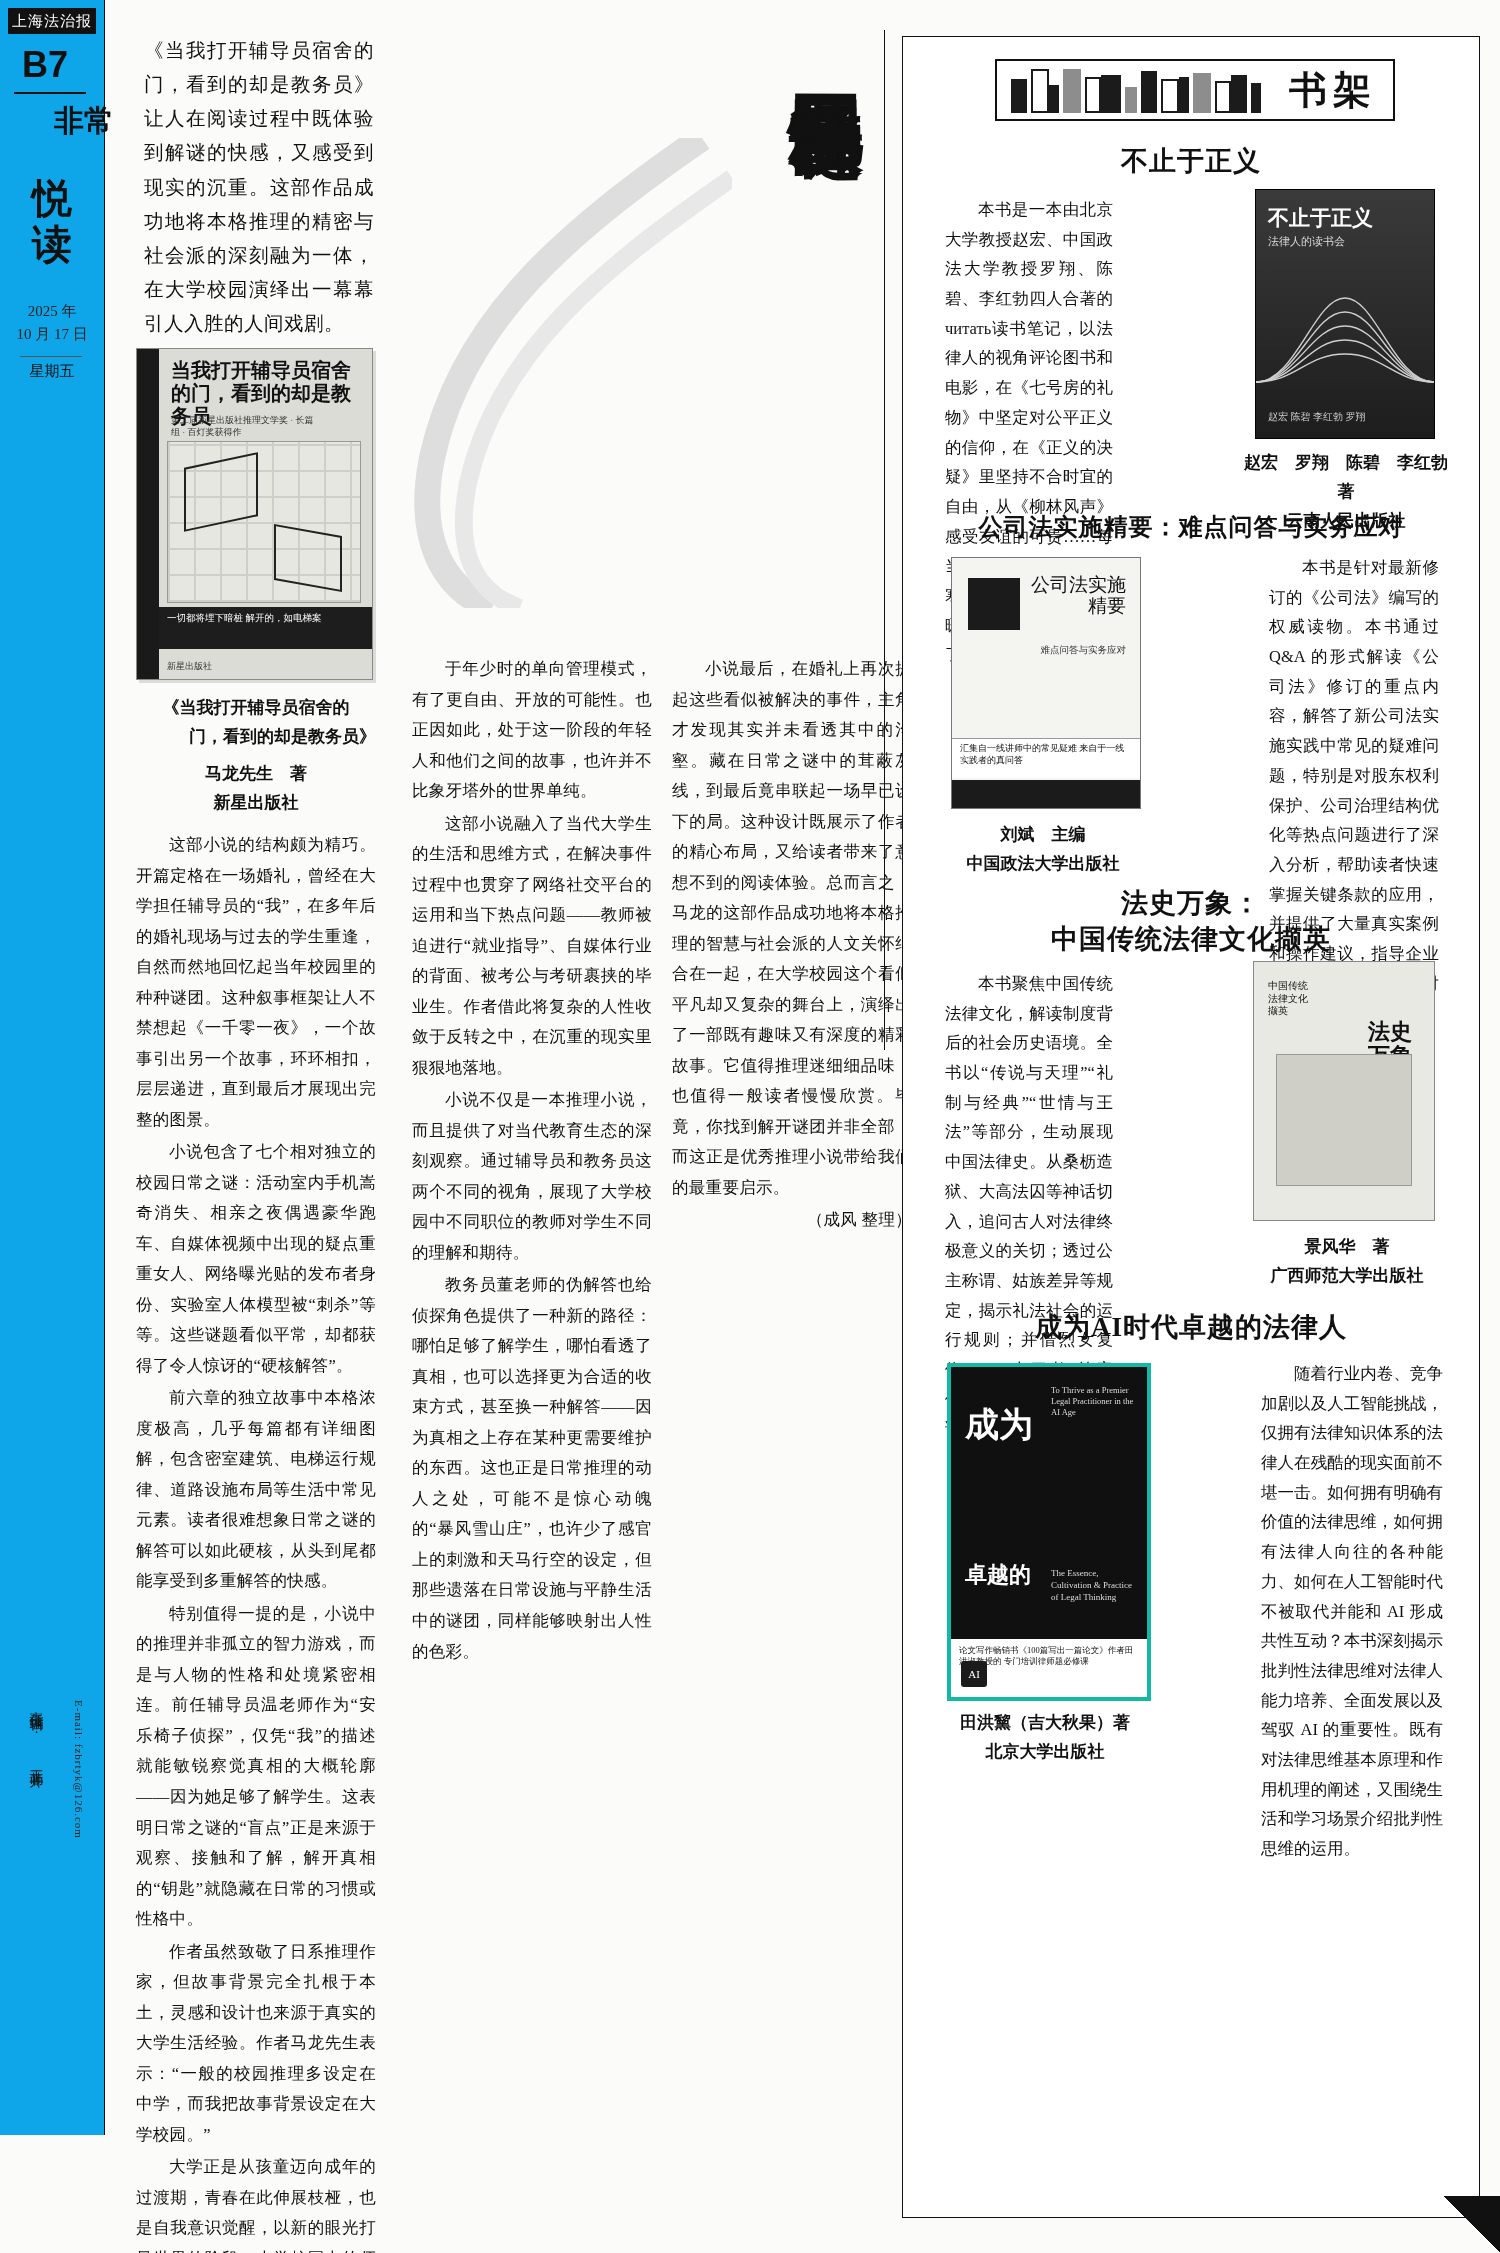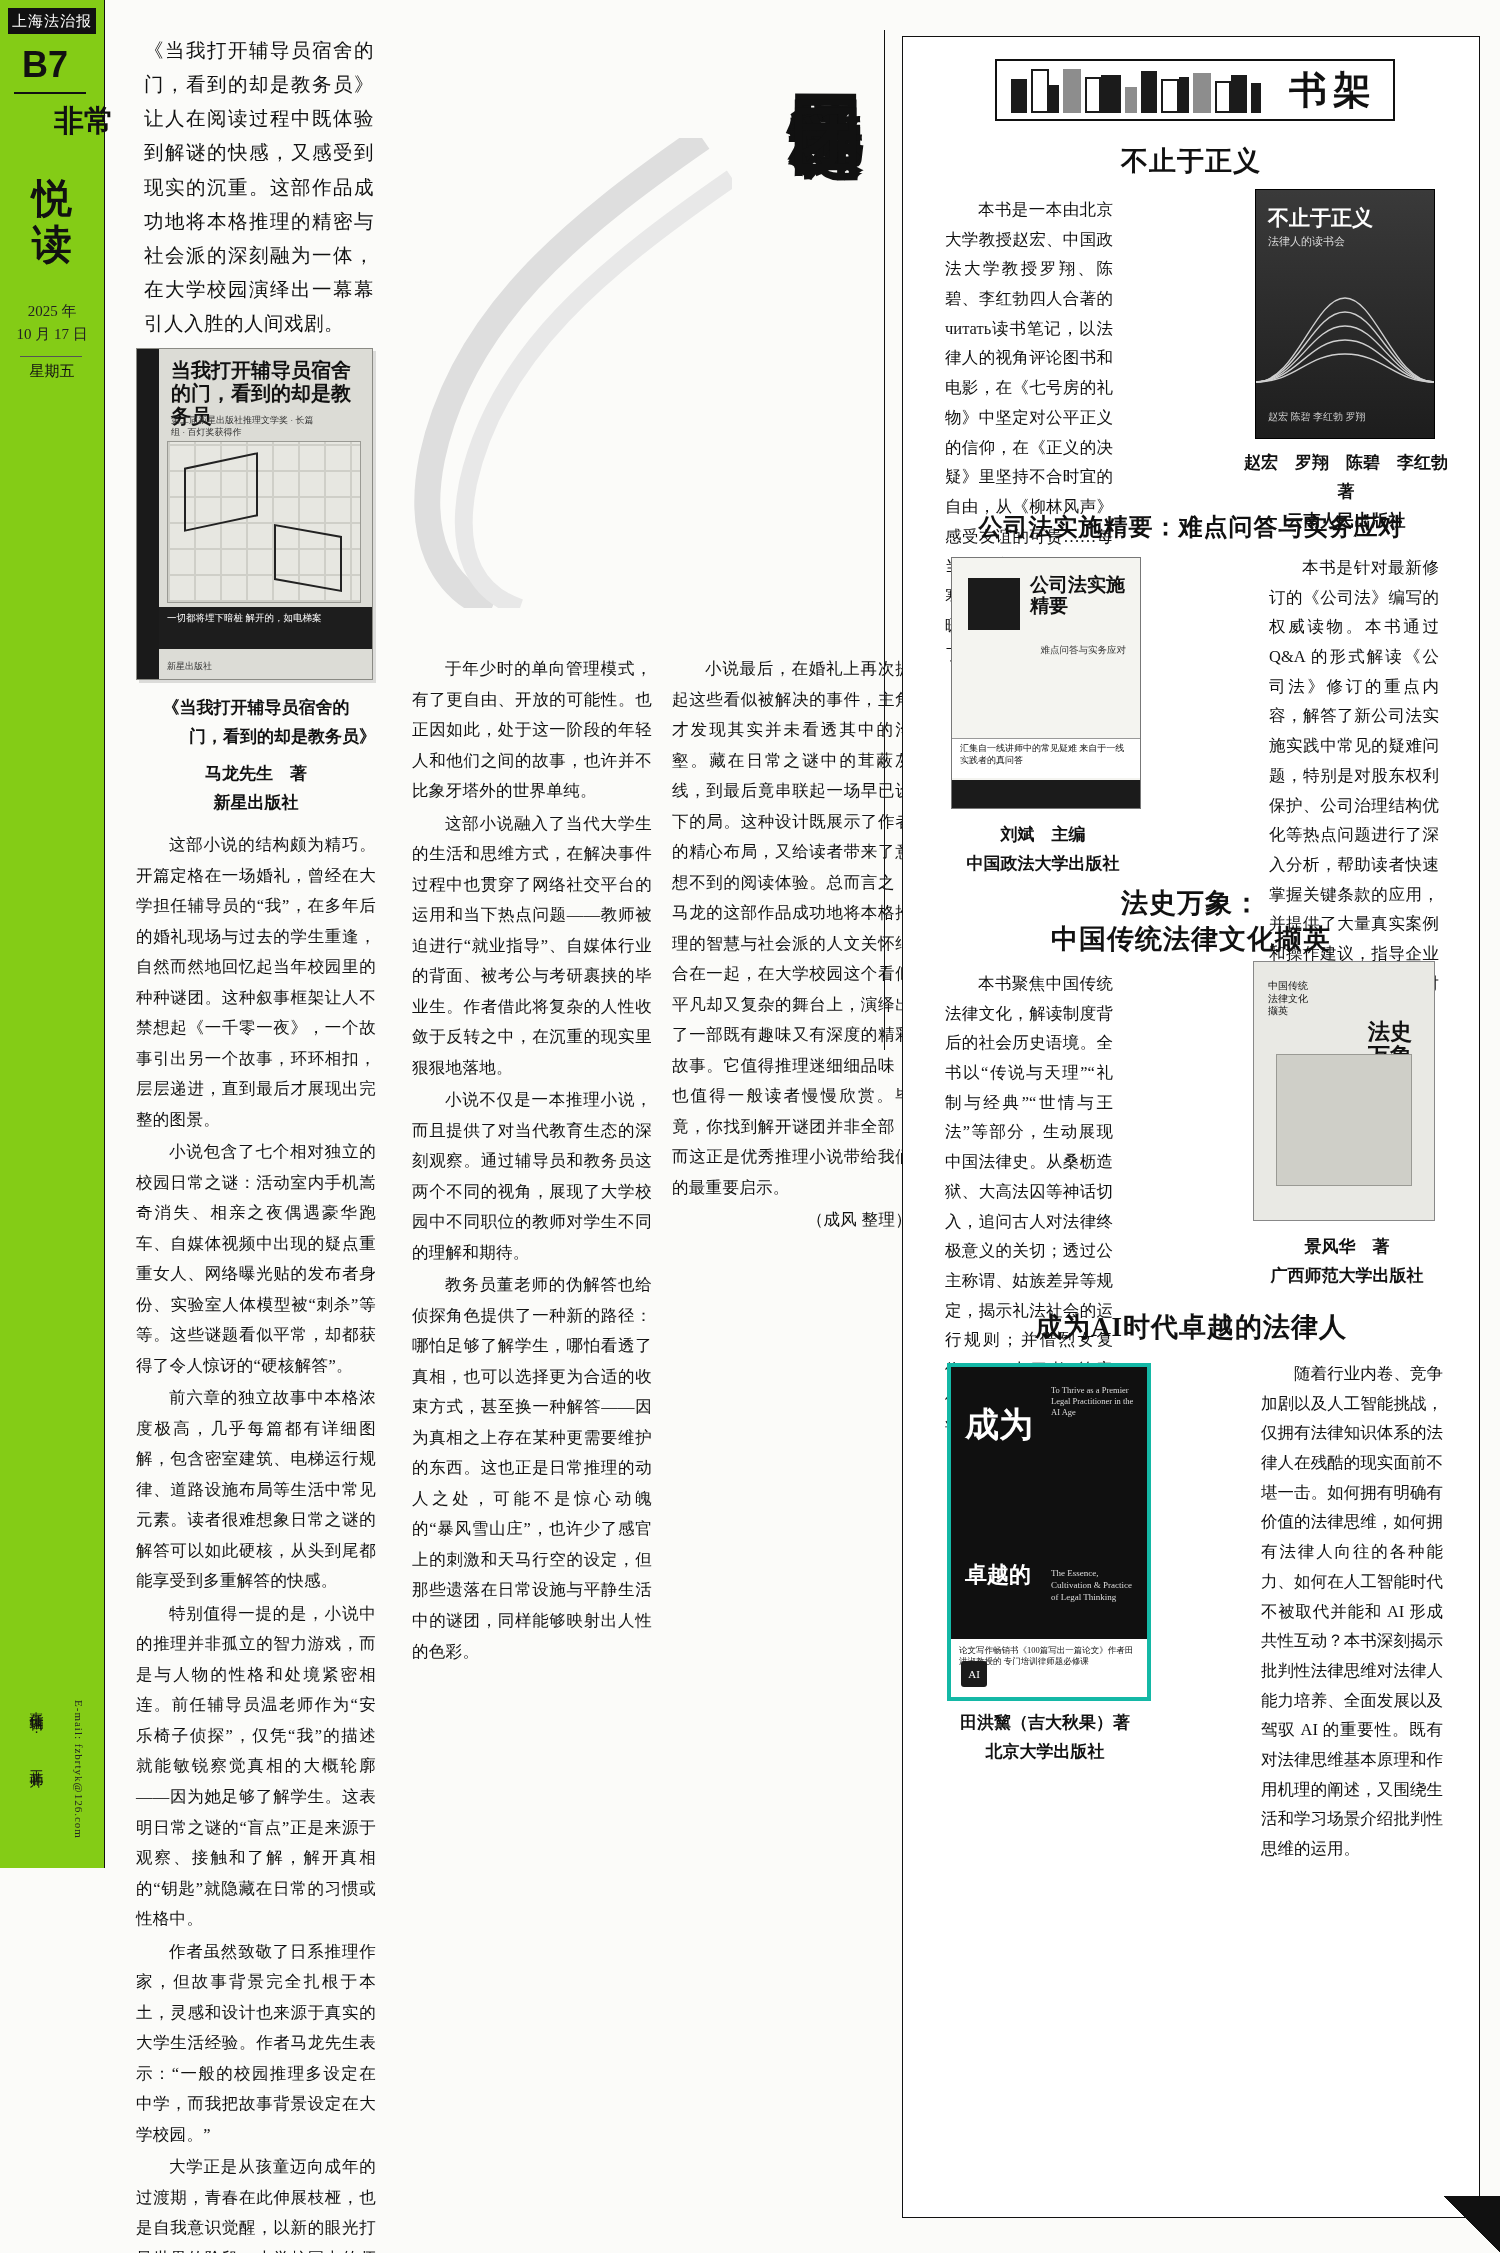--- a/index.html
+++ b/index.html
@@ -10,23 +10,23 @@
     color:#111;
     position:relative;
     overflow:hidden;
   }
   .page{
     position:absolute;inset:0;
     background:#fbfbf9;
   }
   
   .rail{
-    position:absolute;left:0;top:0;width:104px;height:1868px;
+    position:absolute;left:0;top:0;width:104px;height:2135px;
     border-right:1px solid #111;
-    background:#84cc16;
+    background:#0ea5e9;
   }
   .masthead{
     position:absolute;left:8px;top:8px;width:88px;height:26px;
     background:#111;color:#fff;font-size:15px;letter-spacing:1px;
     display:flex;align-items:center;justify-content:center;
     font-family:"Liberation Sans","DejaVu Sans",sans-serif;
   }
   .page-no{
     position:absolute;left:22px;top:44px;font-size:36px;font-weight:bold;
     font-family:"Liberation Sans","DejaVu Sans",sans-serif;
@@ -171,21 +171,21 @@
   .i1-cover .s{position:absolute;left:12px;top:44px;color:#ddd;font-size:11px;}
   .i1-cover .waves{position:absolute;left:0;right:0;bottom:46px;height:110px;}
   .i1-cover .au{position:absolute;left:12px;bottom:14px;color:#ccc;font-size:10px;}
   .i1-meta{position:absolute;right:30px;top:412px;width:206px;}
   
   .i2-title{position:absolute;left:16px;right:16px;top:474px;font-size:24px;}
   .i2-cover{
     position:absolute;left:48px;top:520px;width:188px;height:250px;
     background:#f4f4f0;border:1px solid #777;overflow:hidden;
   }
-  .i2-cover .t{position:absolute;right:14px;top:16px;width:96px;font-size:19px;font-weight:bold;line-height:1.12;}
+  .i2-cover .t{position:absolute;right:14px;top:16px;width:96px;font-size:19px;font-weight:normal;line-height:1.12;text-align:right;}
   .i2-cover .s{position:absolute;right:14px;top:86px;width:110px;font-size:9.5px;line-height:1.3;text-align:right;color:#333;}
   .i2-cover .sq{position:absolute;left:16px;top:20px;width:52px;height:52px;background:#1b1b1b;}
   .i2-cover .band{position:absolute;left:0;right:0;bottom:30px;height:40px;background:#fff;border-top:1px solid #999;font-size:9px;line-height:1.3;padding:4px 8px;box-sizing:border-box;}
   .i2-cover .pub{position:absolute;left:0;right:0;bottom:0;height:28px;background:#1b1b1b;}
   .i2-text{position:absolute;right:40px;top:516px;width:170px;}
   .i2-meta{position:absolute;left:30px;top:784px;width:220px;}
   
   .i3-title{position:absolute;left:16px;right:16px;top:848px;}
   .i3-text{position:absolute;left:42px;top:932px;width:168px;}
   .i3-cover{

